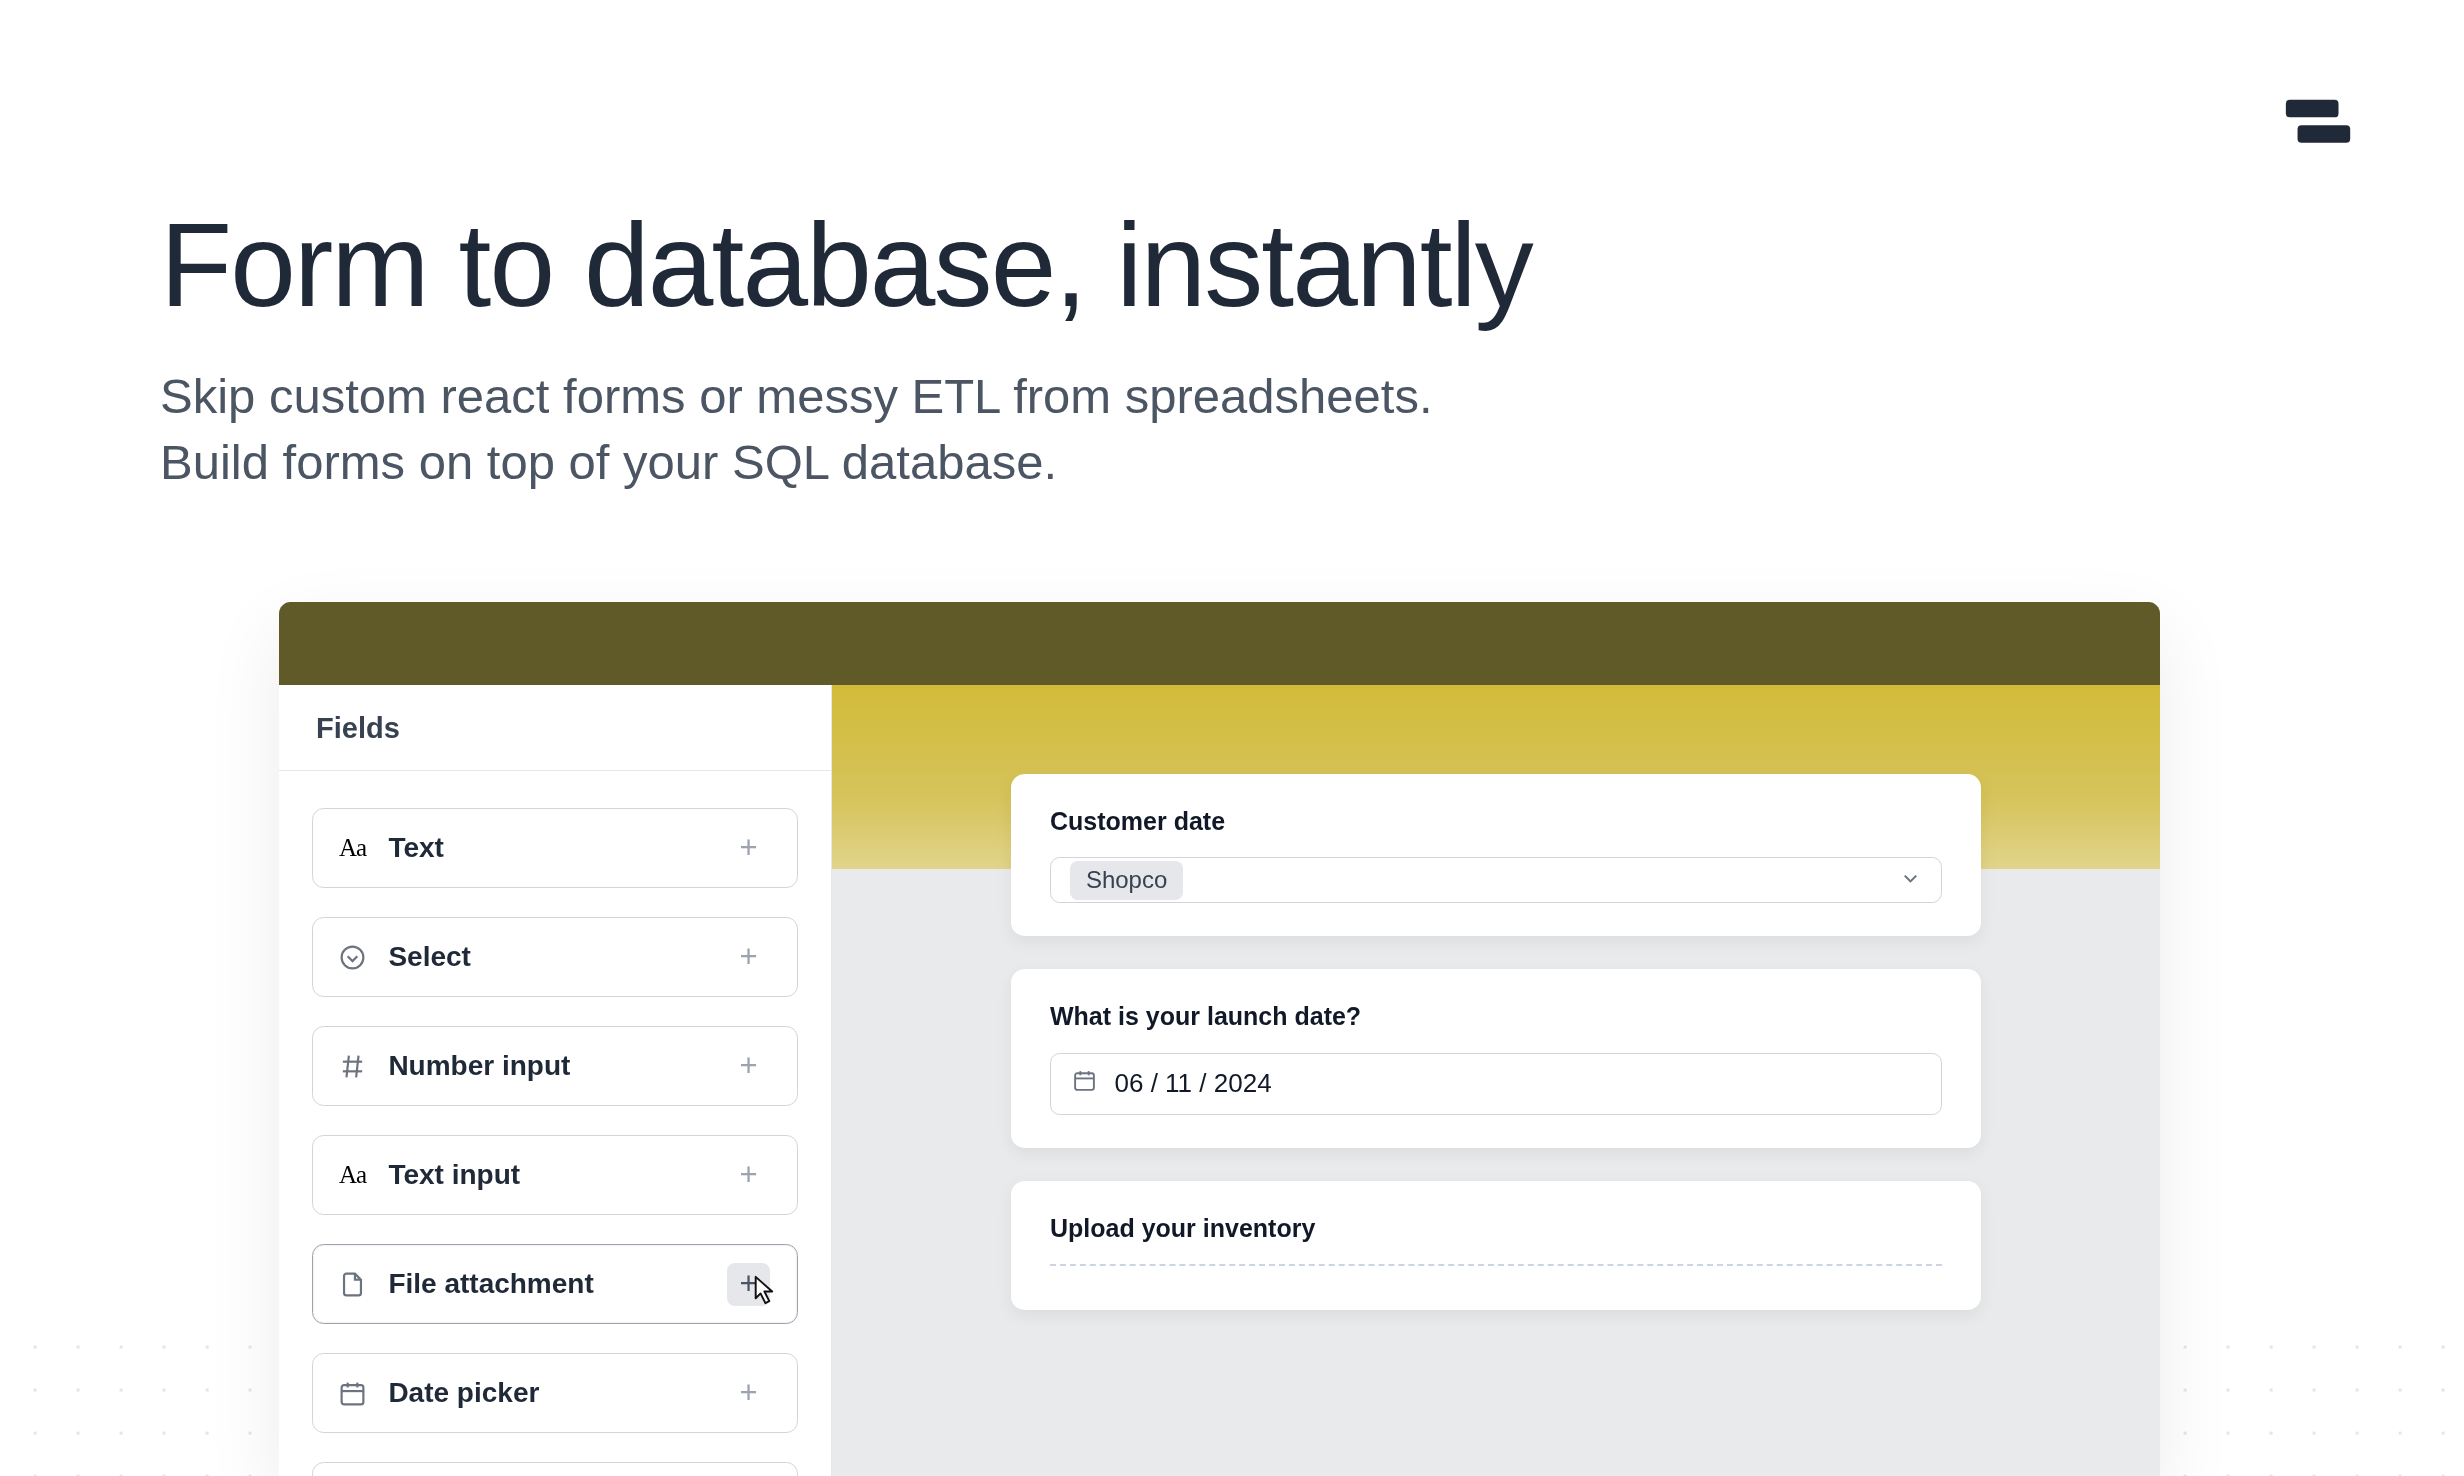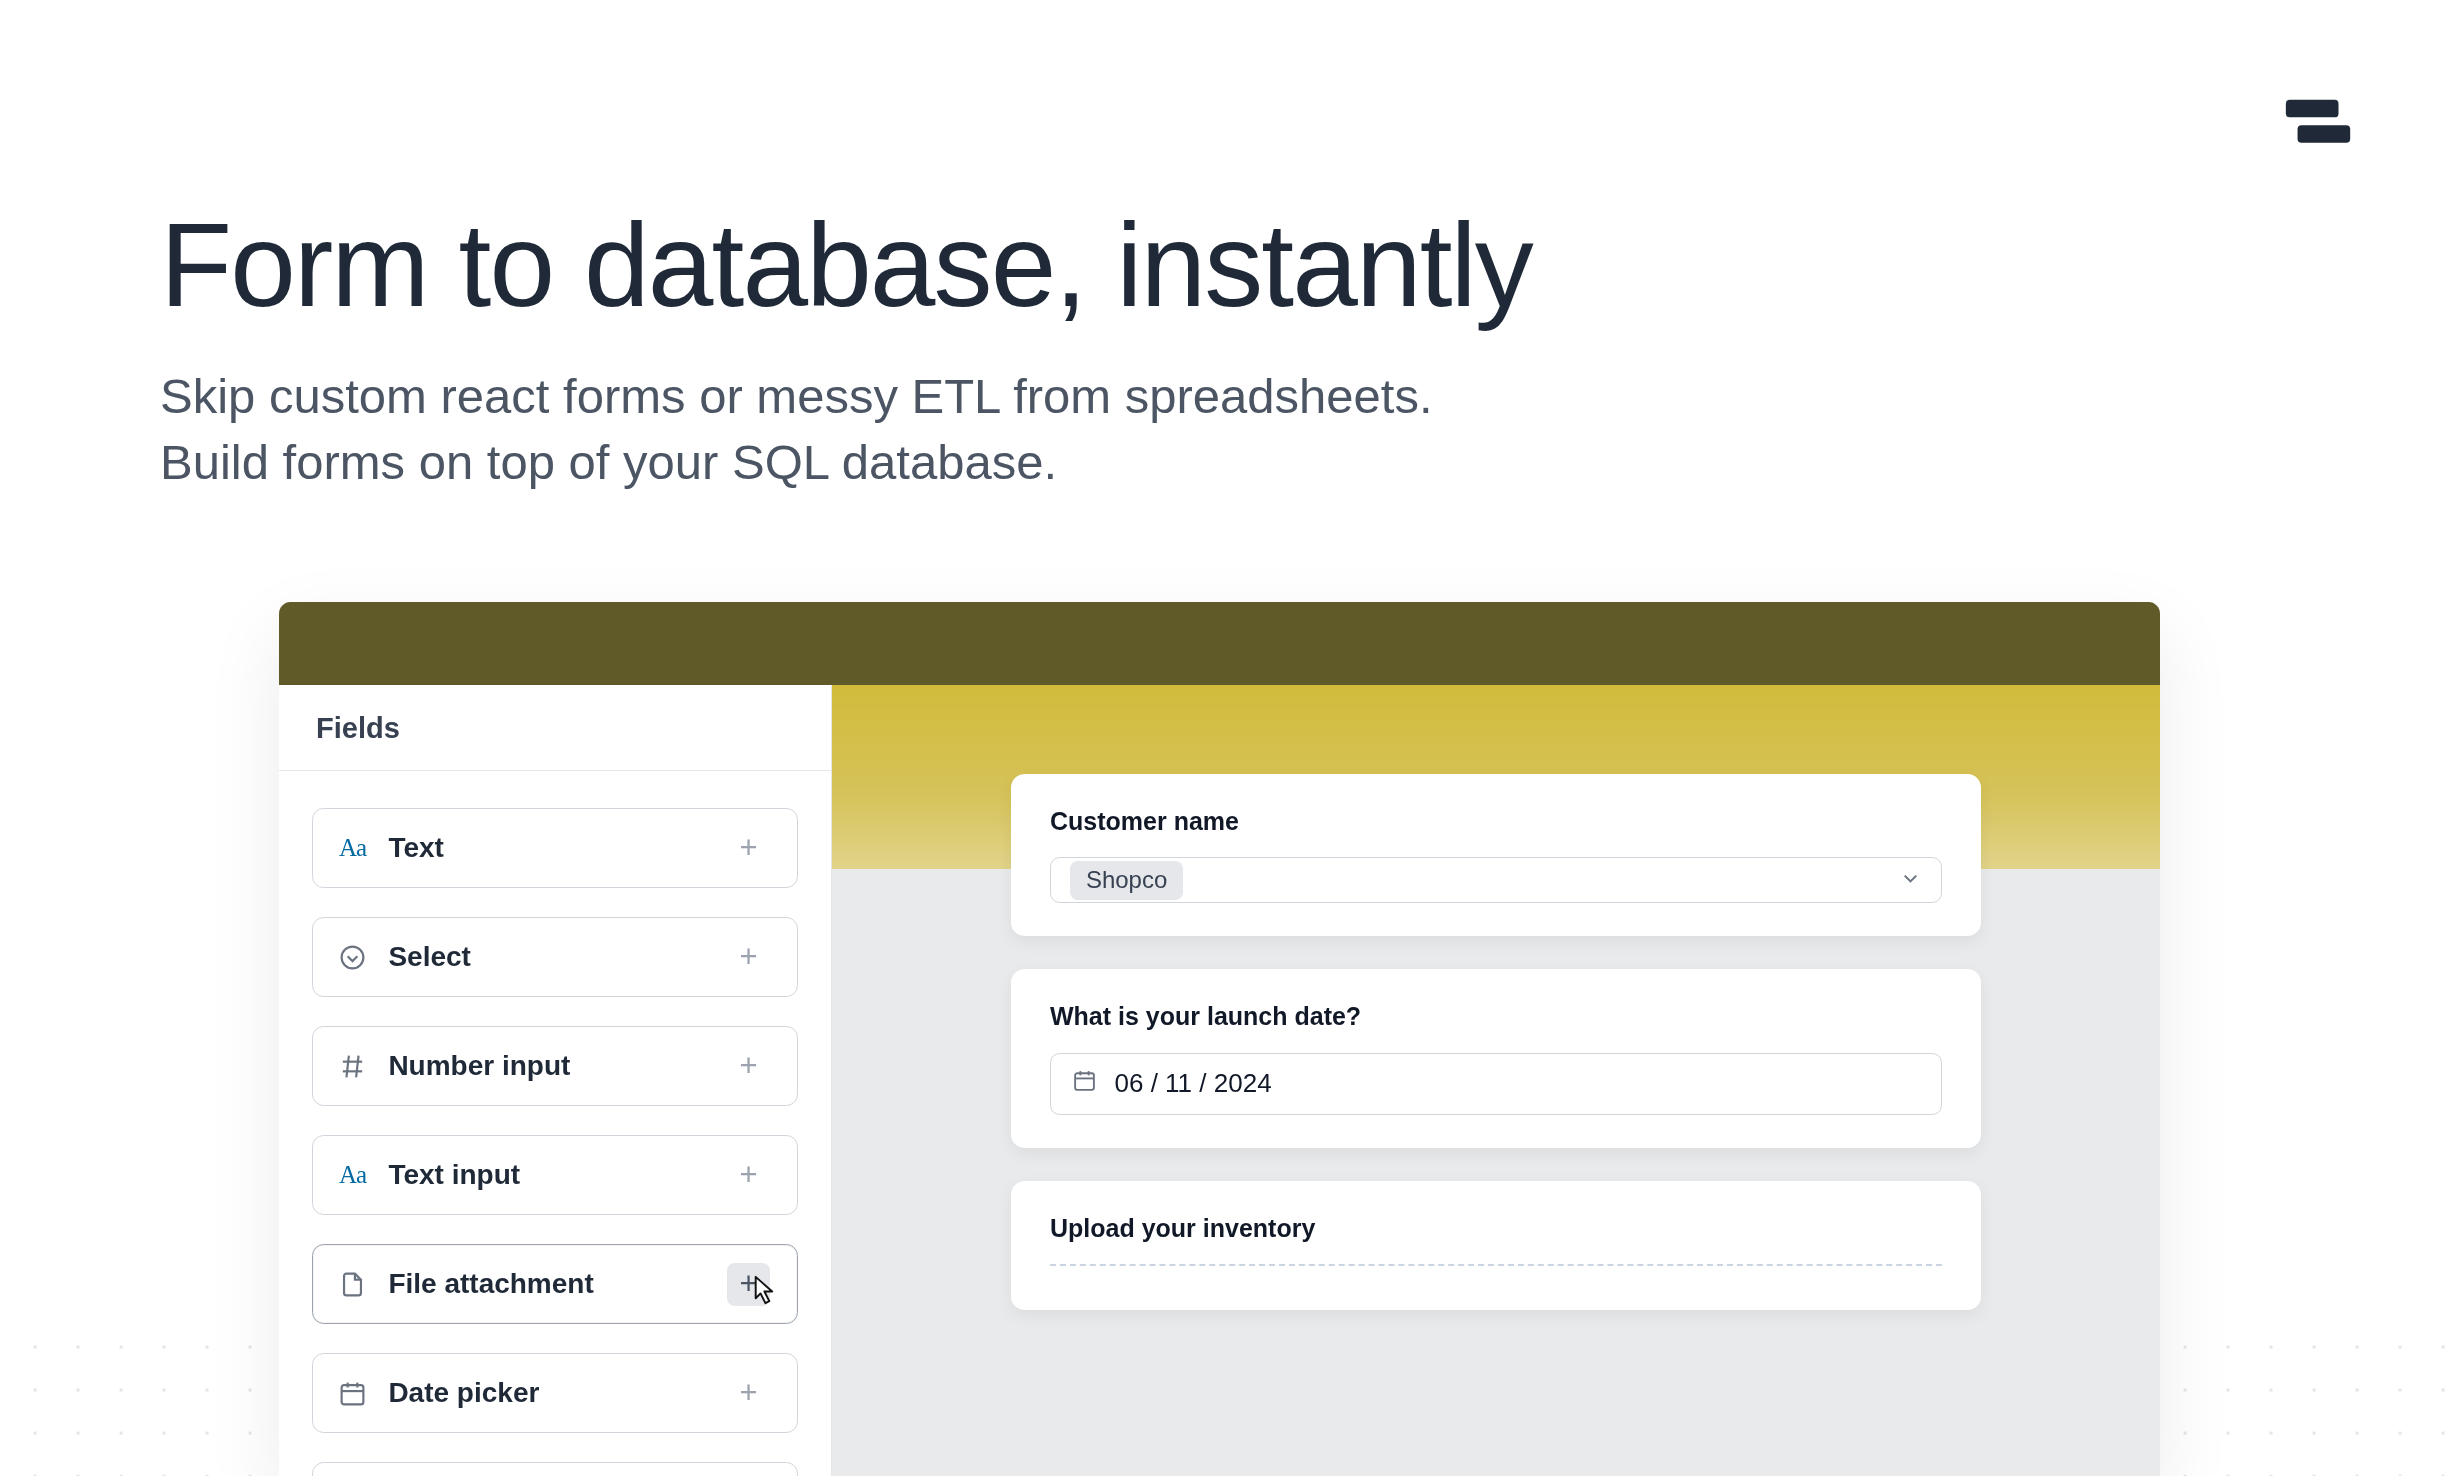--- a/index.html
+++ b/index.html
@@ -49,21 +49,21 @@
 
   .upload-card { padding-bottom: 17.5px; }
   .dropzone { margin-top: 3.9px; height: 29px; border-top: 2.9px dashed #cbd5e1; }
 
   
   .cursor { position:absolute; left: 745px; top: 1273px; width:35px; height:39px; }
 
   
   .bgplus { position:absolute; left:0; right:0; bottom:0; height:165px; opacity:.22; background-image: radial-gradient(#8b8b8b 1.9px, transparent 1.9px); background-size: 43px 43px; background-position: 13.6px 13.6px; pointer-events:none; }
 
-  .aa-icon { font-family: Georgia, serif; font-size: 25px; color:#0369a1; letter-spacing:-1px; }
+  .aa-icon { font-family: Georgia, serif; font-size: 25px; color:#000000; letter-spacing:-1px; }
 </style>
 </head>
 <body>
 
 <div class="page">
 
   <div class="bgplus"></div>
 
   <div class="logo">
     <svg viewBox="0 0 80 60">
@@ -167,21 +167,21 @@
 
         </div>
       </div>
 
       <div class="canvas">
         <div class="canvas-banner"></div>
         <div class="canvas-stack">
 
 
           <div class="card">
-            <div class="section-label">Customer name</div>
+            <div class="section-label">Customer date</div>
             <div class="select">
               <span class="chip">Shopco</span>
               <span class="chevron">
                 <svg viewBox="0 0 24 24">
                     <polyline points="6 9 12 15 18 9"></polyline>
                   </svg>
               </span>
             </div>
           </div>
 

